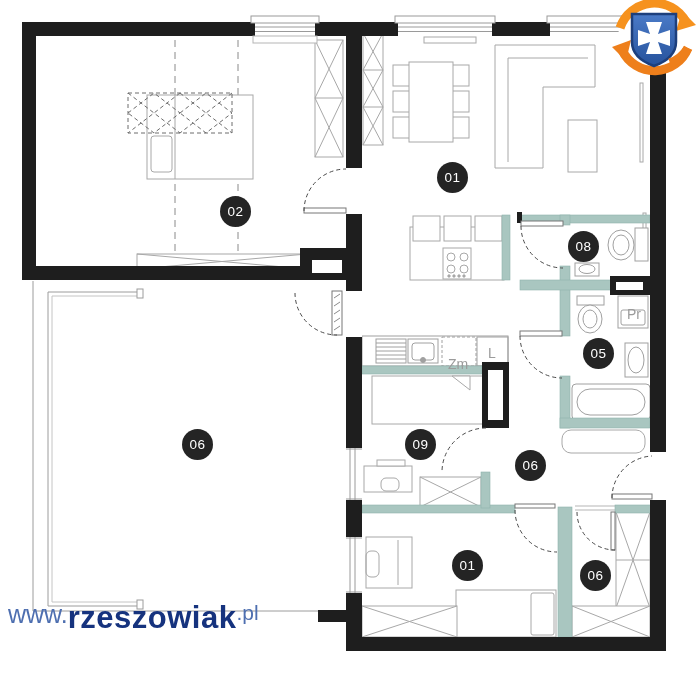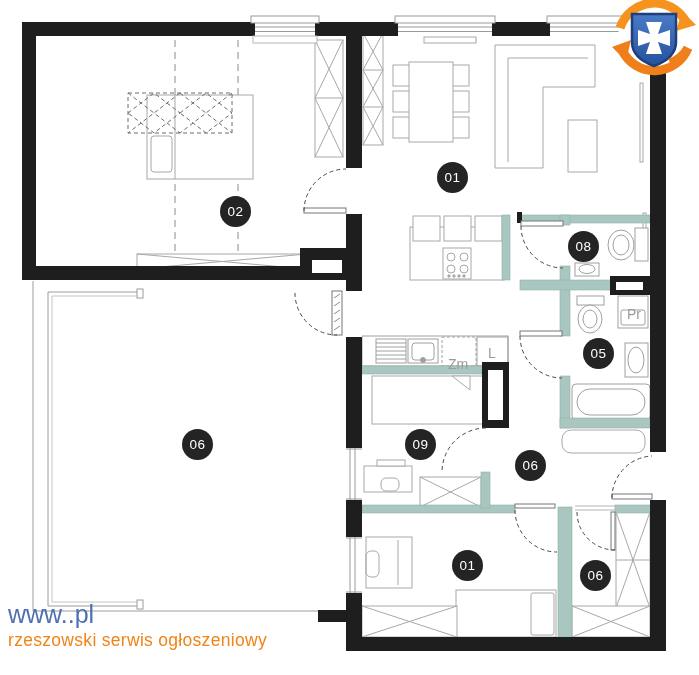--- a/index.html
+++ b/index.html
@@ -11,21 +11,21 @@
          font-size:13.5px;letter-spacing:.5px;font-family:"Liberation Sans",sans-serif;}
   .b1{left:437px;top:162px;} .b2{left:220px;top:196px;} .b3{left:405px;top:429px;}
   .b4{left:452px;top:550px;} .b5{left:580px;top:560px;} .b6{left:515px;top:450px;}
   .b7{left:583px;top:338px;} .b8{left:568px;top:231px;text-align:center;} .b9{left:182px;top:429px;}
   .lbl{position:absolute;color:#9b9b9b;font-size:14px;}
   .lbl-zm{left:448px;top:356px;} .lbl-l{left:488px;top:345px;} .lbl-pr{left:627px;top:306px;}
   .watermark{position:absolute;left:8px;top:602px;}
   .wm-line1{display:flex;align-items:flex-start;line-height:1;}
   .wm-www{font-size:25px;color:#4e6fb0;}
   .wm-brand{font-size:31px;font-weight:bold;color:#16337e;letter-spacing:.5px;}
-  .wm-suffix{font-size:25px;color:#4e6fb0;}
+  .wm-suffix{font-size:21px;color:#4e6fb0;}
   .wm-tagline{font-size:17.5px;color:#f08418;margin-top:3px;letter-spacing:.3px;}
   svg.logo{position:absolute;left:610px;top:-2px;}
 </style>
 </head>
 <body>
 
 <div class="stage">
 
   <svg class="plan" width="699" height="675" viewBox="0 0 699 675">
 
@@ -250,23 +250,23 @@
   <div class="badge b8">08</div>
   <div class="badge b9">06</div>
 
   <span class="lbl lbl-zm">Zm</span>
   <span class="lbl lbl-l">L</span>
   <span class="lbl lbl-pr">Pr</span>
 
   <div class="watermark">
     <div class="wm-line1">
       <span class="wm-www">www.</span>
+        <span class="wm-brand">rzeszowiak</span>
         <span class="wm-suffix">.pl</span>
     </div>
-    <div class="wm-tagline">rzeszowski serwis ogłoszeniowy</div>
   </div>
 
   <svg class="logo" width="88" height="86" viewBox="0 0 88 86">
     <defs>
       <linearGradient id="shieldGrad" x1="0" y1="0" x2="0" y2="1">
         <stop offset="0" stop-color="#4a7ac7"></stop>
         <stop offset="1" stop-color="#26529c"></stop>
       </linearGradient>
     </defs>
     <circle cx="44" cy="40" r="36" fill="#fff"></circle>

